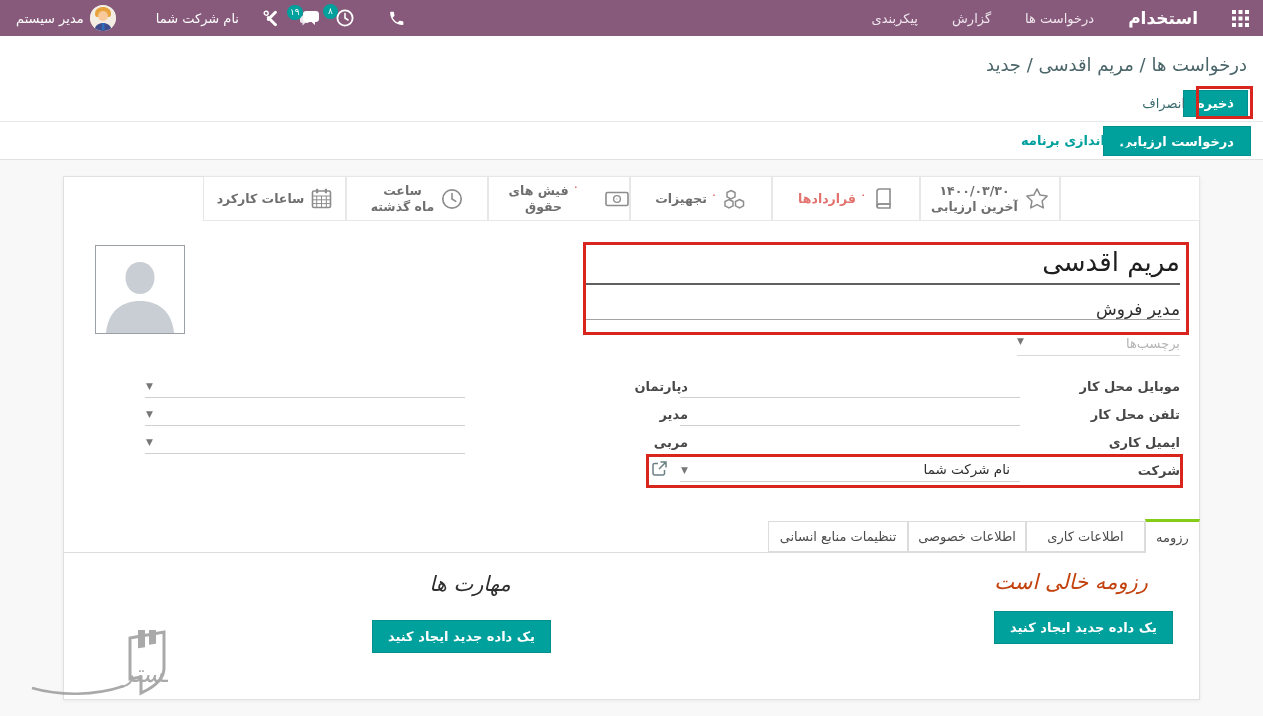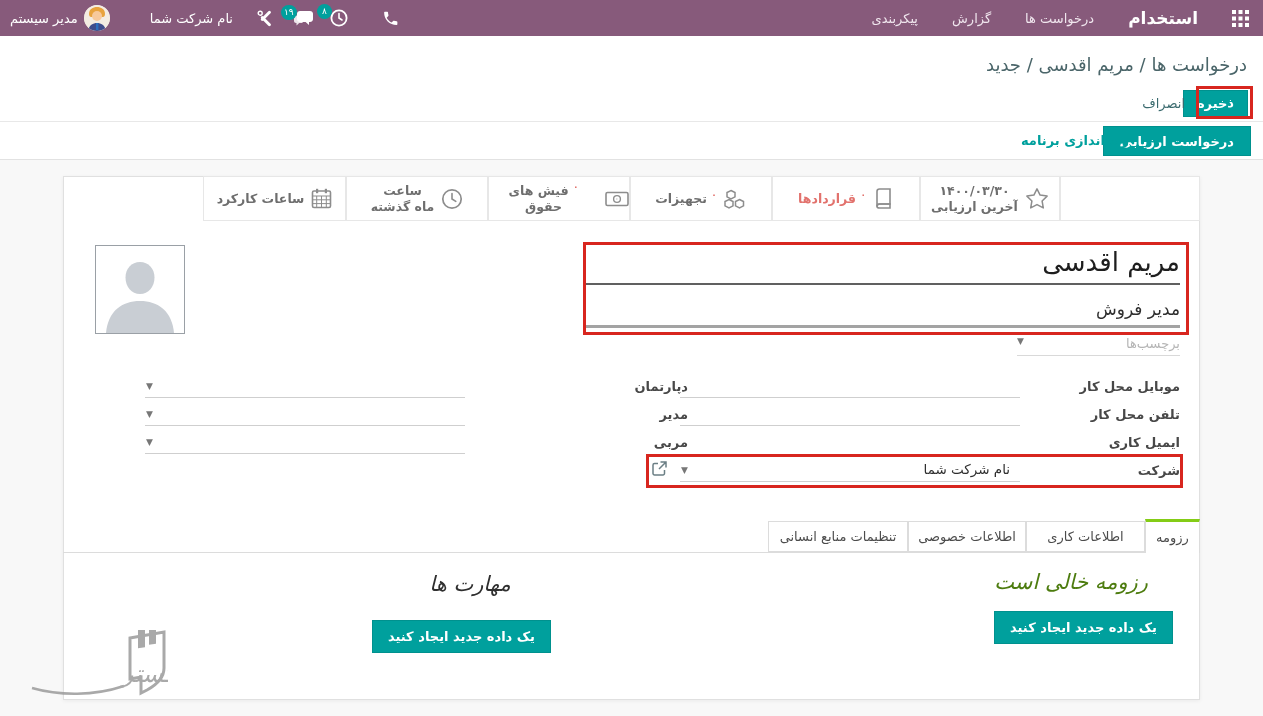--- a/index.html
+++ b/index.html
@@ -6,21 +6,21 @@
   html,body { width:1263px; height:716px; overflow:hidden; }
   body { font-family:"DejaVu Sans","Liberation Sans",sans-serif; background:#fff; }
   #page { position:relative; width:1263px; height:716px; direction:rtl; background:#f8f8f8; }
   .abs { position:absolute; }
 
   
   .topbar { position:absolute; inset:0 0 auto 0; height:36px; background:#875A7B; z-index:20; }
   .nav-right { position:absolute; right:14px; top:0; height:36px; display:flex; align-items:center; gap:34px; }
   .app-name { color:#fff; font-size:17px; font-weight:bold; cursor:pointer; }
   .nav-item { color:#f0e6ee; font-size:13px; cursor:pointer; white-space:nowrap; }
-  .systray { position:absolute; left:0; top:0; height:36px; direction:ltr; display:flex; align-items:center; padding-left:10px; }
+  .systray { position:absolute; left:0; top:0; height:36px; direction:ltr; display:flex; align-items:center; padding-left:16px; }
   .sys-text { color:#fff; font-size:13px; white-space:nowrap; cursor:pointer; }
   .avatar { width:26px; height:26px; border-radius:50%; background:#f3ece2; overflow:hidden; margin:0 40px 0 6px; flex:0 0 auto; cursor:pointer; }
   .icon-wrap { position:relative; margin-left:22px; cursor:pointer; display:flex; align-items:center; }
   .badge { position:absolute; top:-5px; left:-13px; background:#00A09D; color:#fff; font-size:9px; line-height:14px; min-width:15px; height:15px; border-radius:8px; text-align:center; padding:0 3px; }
 
   
   .crumbbar { position:absolute; left:0; right:0; top:36px; height:86px; background:#fff; border-bottom:1px solid #e8e8e8; }
   .breadcrumb { position:absolute; right:16px; top:18px; font-size:18px; color:#4a6569; cursor:pointer; }
   .btn-teal { background:#00A09D; color:#fff; border:1px solid #00918e; font-size:13px; font-weight:bold; padding:5px 13px; cursor:pointer; font-family:inherit; }
   .save-btn { position:absolute; right:15px; top:54px; }
@@ -38,34 +38,34 @@
   .smartrow { position:absolute; left:63px; top:176px; width:1137px; height:45px; display:flex; flex-direction:row; z-index:5; }
   .smart-btn { border:1px solid #e7e7e7; background:#fff; height:45px; display:flex; align-items:center; justify-content:center; gap:7px; cursor:pointer; color:#6e6e6e; }
   .smart-btn svg { flex:0 0 auto; }
   .sb-label { font-size:12.5px; font-weight:600; color:#6e6e6e; text-align:center; line-height:1.25; }
   .sb-danger .sb-label { color:#e2726d; }
   .sb-sup { color:#e2726d; font-size:9px; vertical-align:super; }
 
   
   .photo { position:absolute; left:95px; top:245px; width:90px; height:89px; border:1px solid #9aa0a6; background:#fff; cursor:pointer; }
   .name-input { position:absolute; right:83px; top:247px; width:595px; font-size:26px; color:#1e1e1e; border-bottom:2px solid #606060; padding-bottom:6px; cursor:text;text-align:right; }
-  .job-input { position:absolute; right:83px; top:299px; width:595px; font-size:17px; color:#2e2e2e; border-bottom:3px solid #a3a3a3; padding-bottom:6px; cursor:text; }
+  .job-input { position:absolute; right:83px; top:299px; width:595px; font-size:17px; color:#2e2e2e; border-bottom:1px solid #a3a3a3; cursor:text; }
   .tags { position:absolute; right:83px; top:336px; width:163px; border-bottom:1px solid #d9d9d9; padding-bottom:4px; font-size:13px; color:#b5b5b5; text-align:right; cursor:text; }
   .tags .caret { float:left; }
   .f-label { position:absolute; font-size:13px; font-weight:bold; color:#484848; white-space:nowrap; }
   .f-line { position:absolute; border-bottom:1px solid #cfcfcf; height:1px; cursor:text; }
   .caret { color:#777; font-size:9px; cursor:pointer; }
   .company-val { position:absolute; font-size:13.5px; color:#2d2d2d; cursor:pointer; }
 
   
   .tabline { position:absolute; left:63px; top:552px; width:1137px; height:1px; background:#dcdcdc; z-index:1; }
   .tab { position:absolute; top:521px; height:31px; background:#fff; border:1px solid #dcdcdc; z-index:2; display:flex; align-items:center; justify-content:center; font-size:13px; color:#4c4c4c; cursor:pointer; }
   .tab.active { top:519px; height:34px; border-top:3px solid #84cc16; border-bottom:none; z-index:3; }
 
-  .empty-note { position:absolute; font-size:21px; font-style:italic; color:#4d7c0f; }
+  .empty-note { position:absolute; font-size:21px; font-style:italic; color:#c2410c; }
   .skills-title { position:absolute; font-size:21px; font-style:italic; color:#2f2f2f; }
   .create-btn { position:absolute; padding:8px 15px; }
 
   
   .anno { position:absolute; border:3px solid #d8261f; pointer-events:none; z-index:30; }
 
   .watermark { position:absolute; left:26px; top:630px; z-index:15; opacity:.85; }
 </style>
 </head>
 <body>

